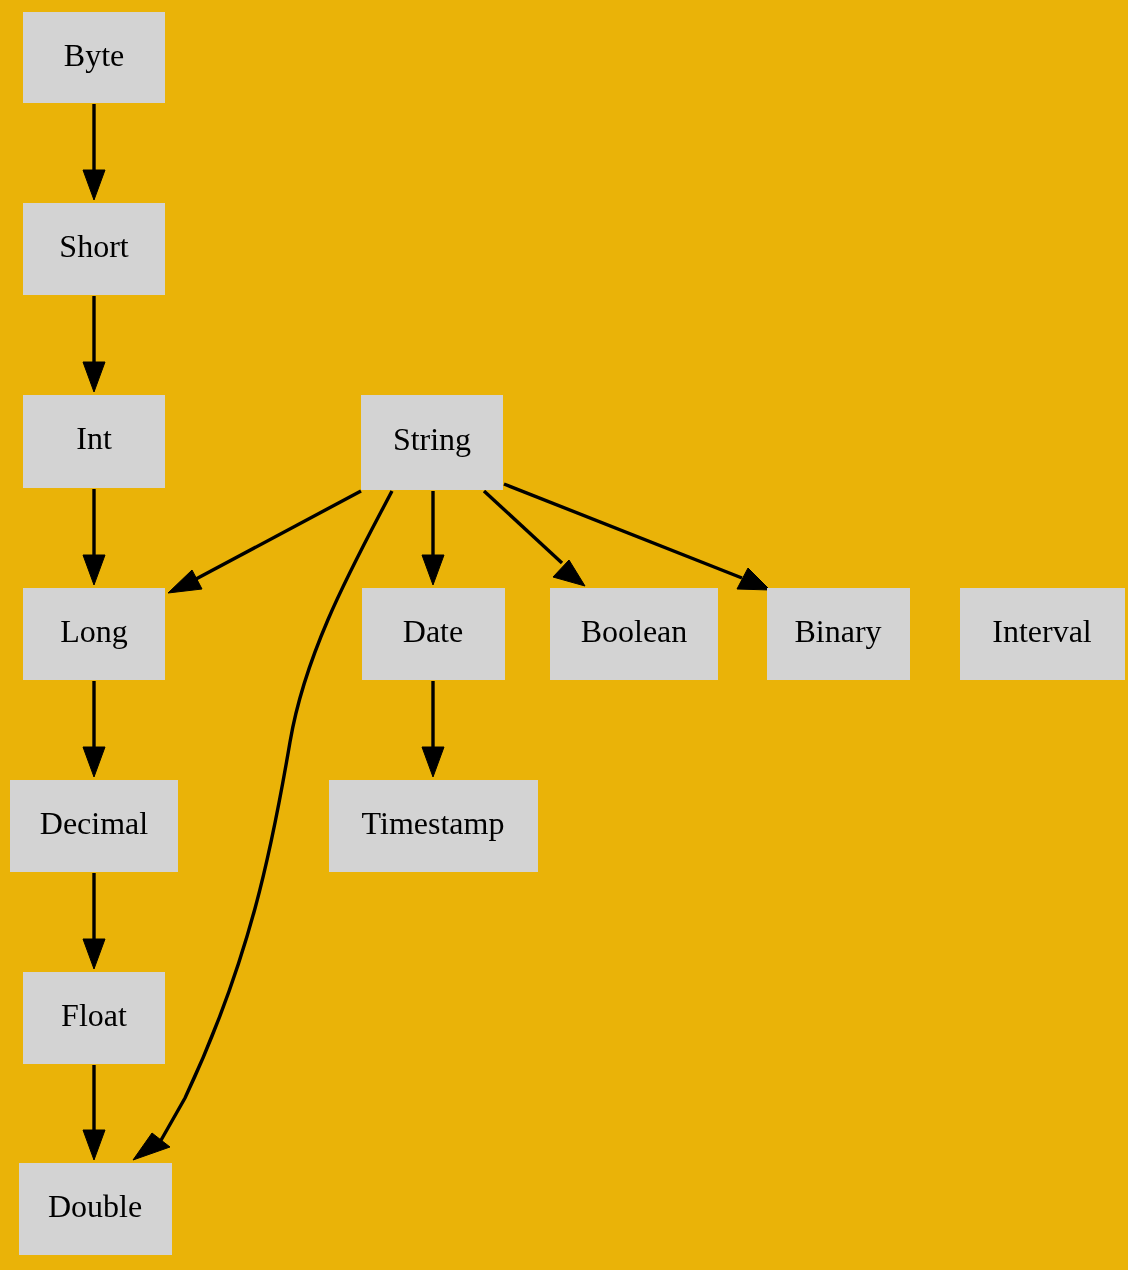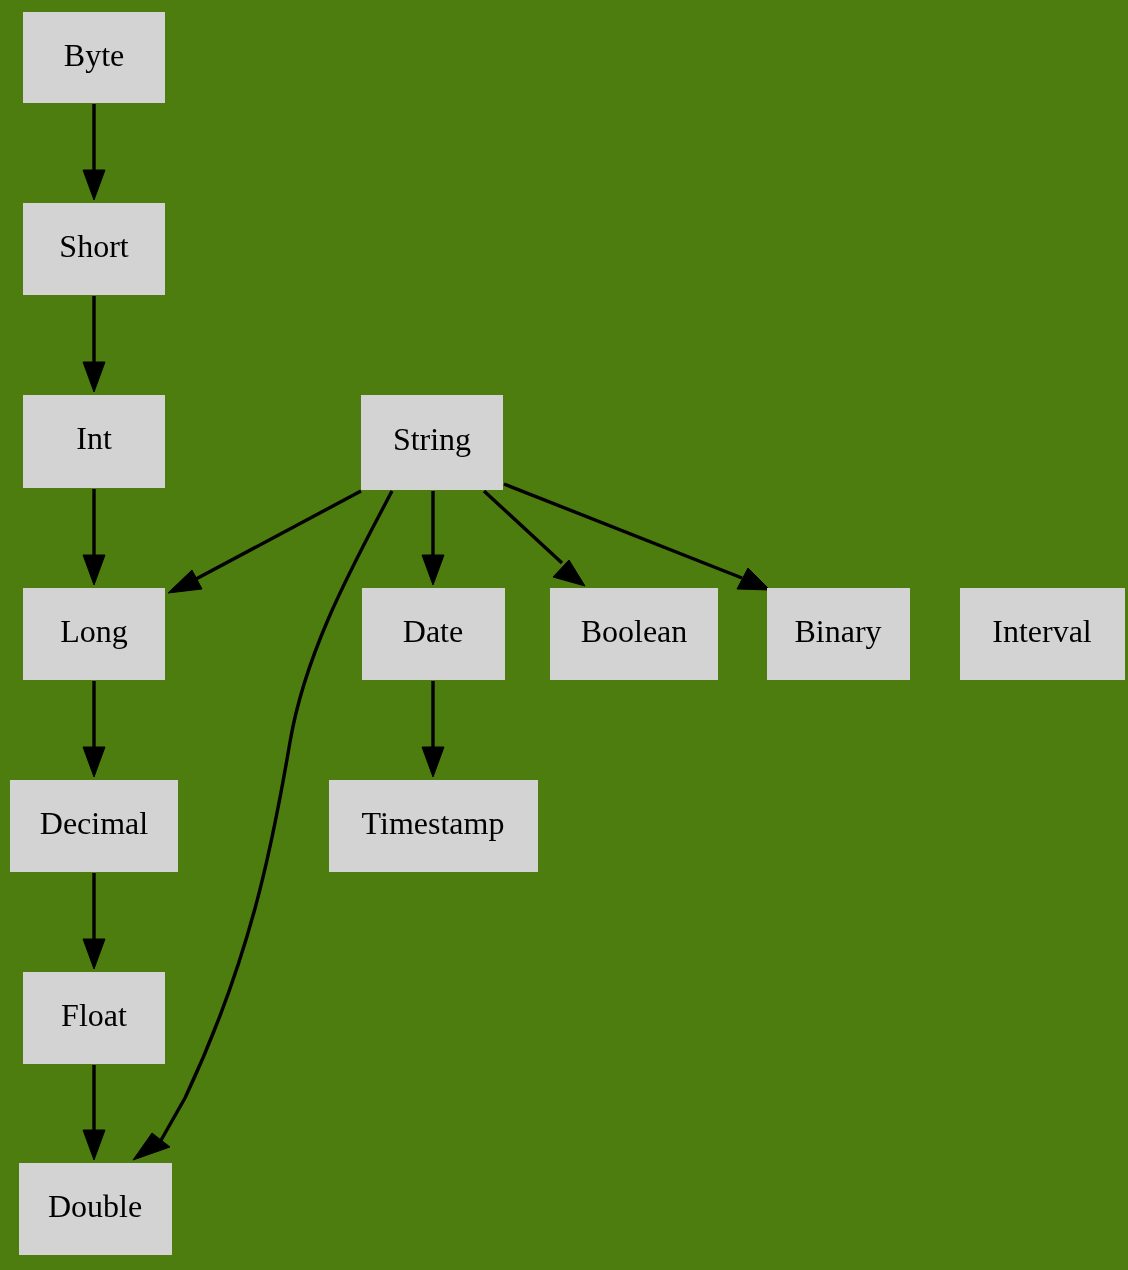--- a/index.html
+++ b/index.html
@@ -10,21 +10,21 @@
   body {
     width: 1128px;
     height: 1270px;
     overflow: hidden;
     font-family: "Liberation Serif", "DejaVu Serif", serif;
   }
   #diagram-root {
     position: relative;
     width: 1128px;
     height: 1270px;
-    background: #4d7c0f;
+    background: #eab308;
   }
   svg#graph-canvas {
     display: block;
     width: 1128px;
     height: 1270px;
   }
   .node-box {
     stroke: none;
   }
   .node-label {

